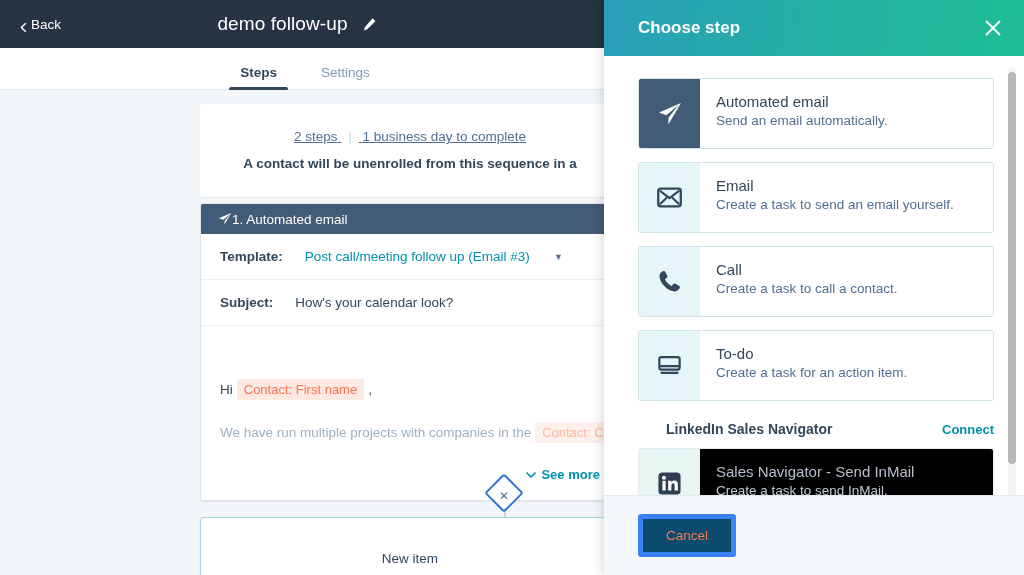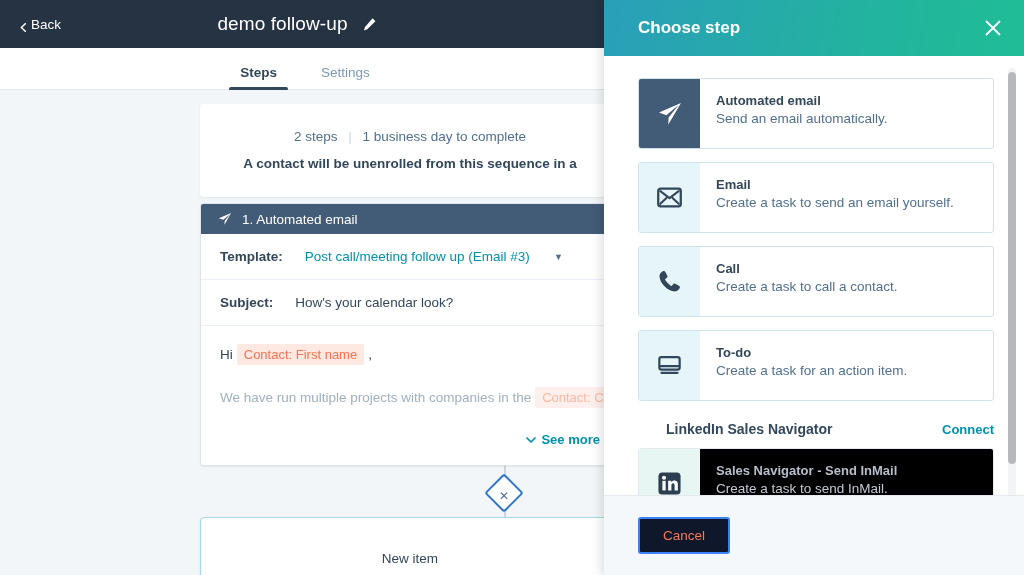--- a/index.html
+++ b/index.html
@@ -53,50 +53,50 @@
     position: absolute; left: 0; top: 90px; width: 610px; height: 485px;
     background: #f2f6f9; overflow: hidden;
   }
 
   .summary-card {
     position: absolute; left: 200px; top: 14px; width: 420px; height: 93px;
     background: #ffffff; border-radius: 3px;
     box-shadow: 0 1px 2px rgba(0,0,0,.07);
     text-align: center; padding-top: 25px;
   }
-  .summary-line1 { font-size: 13.5px; color: #516f90; }
+  .summary-line1 { font-size: 13.5px; color: #516f90; text-decoration: underline; }
   .summary-sep { color: #cbd6e2; margin: 0 7px; }
   .summary-line2 { font-size: 13.5px; font-weight: 700; color: #33475b; margin-top: 12px; white-space: nowrap; }
 
   .connector-v {
     position: absolute; width: 2px; background: #cbd6e2;
   }
 
   .step-card {
     position: absolute; left: 200px; top: 113px; width: 420px;
     background: #ffffff; border: 1px solid #dfe3eb; border-radius: 3px;
     box-shadow: 0 1px 2px rgba(0,0,0,.06);
     overflow: hidden;
   }
   .step-header {
     background: #425b76; color: #ffffff; height: 30px;
-    display: flex; align-items: center; gap: 10px; padding: 0 17px;
+    display: flex; align-items: center; padding: 0 17px;
     font-size: 13.5px;
   }
   .send-icon-sm { width: 14px; height: 14px; display: block; flex: none; }
   .step-row {
     padding: 15px 19px; font-size: 13.5px; border-bottom: 1px solid #eaf0f6;
     display: flex; align-items: center; gap: 22px; white-space: nowrap;
   }
   .step-label { font-weight: 700; color: #33475b; }
   .template-link { color: #0091ae; cursor: pointer; }
   .caret-down { font-size: 9px; color: #516f90; margin-left: 2px; }
   .subject-value { color: #33475b; }
   .step-body { padding: 18px 19px 8px 19px; font-size: 13.5px; }
-  .body-line { white-space: nowrap; display: flex; align-items: center; gap: 4px; }
+  .body-line { white-space: nowrap; display: flex; align-items: center; gap: 4px; margin-top: 35px; }
   .body-line.faded { color: #9fb0c2; margin-top: 22px; }
   .token {
     display: inline-block; background: #fde8e2; color: #fa7351;
     padding: 3px 7px; border-radius: 2px; font-size: 13px;
   }
   .token.faded { background: #fdf0ec; color: #fbb8a2; }
   .see-more {
     text-align: right; padding: 16px 19px 18px 19px;
     color: #0091ae; font-size: 13px; font-weight: 700; cursor: pointer;
   }
@@ -146,21 +146,21 @@
     overflow: hidden; height: 71px;
   }
   .opt-icon {
     width: 61px; flex: none; background: #e5f5f8;
     display: flex; align-items: center; justify-content: center;
     color: #33475b;
   }
   .opt-card.selected .opt-icon { background: #425b76; color: #ffffff; }
   .opt-icon svg { display: block; }
   .opt-text { flex: 1; padding: 14px 0 0 16px; }
-  .opt-title { font-size: 13px; font-weight: 700; color: #33475b; }
+  .opt-title { font-size: 15px; font-weight: 400; color: #33475b; }
   .opt-desc { font-size: 13.5px; color: #516f90; margin-top: 3px; }
 
   .ln-section {
     display: flex; align-items: baseline; justify-content: space-between;
     margin-top: 20px; margin-bottom: 11px;
   }
   .ln-heading { font-size: 14px; font-weight: 700; color: #33475b; padding-left: 28px; }
   .ln-connect { font-size: 13px; font-weight: 700; color: #0091ae; cursor: pointer; }
   .opt-card.disabled { border-color: #e5eaf0; cursor: default; }
   .opt-card.disabled .opt-icon { background: #e7f6f2; }
@@ -176,21 +176,21 @@
     position: absolute; left: 0; top: 4px; width: 8px; height: 392px;
     background: #b6b8bb; border-radius: 4px; cursor: pointer;
   }
 
   .panel-footer {
     flex: none; height: 80px; background: #f4f8fa;
     border-top: 1px solid #e4eaf0;
     display: flex; align-items: center; padding-left: 34px;
   }
   .cancel-btn {
-    border: 2px solid #3b82f6; background: #0f172a; color: #fa7a52;
+    border: 5px solid #3b82f6; background: #0c4a6e; color: #fa7a52;
     font-size: 13.5px; font-family: inherit;
     padding: 9px 23px; border-radius: 3px; cursor: pointer;
   }
 </style>
 </head>
 <body>
 
 <div id="root">
 
   <div class="app-topbar">

